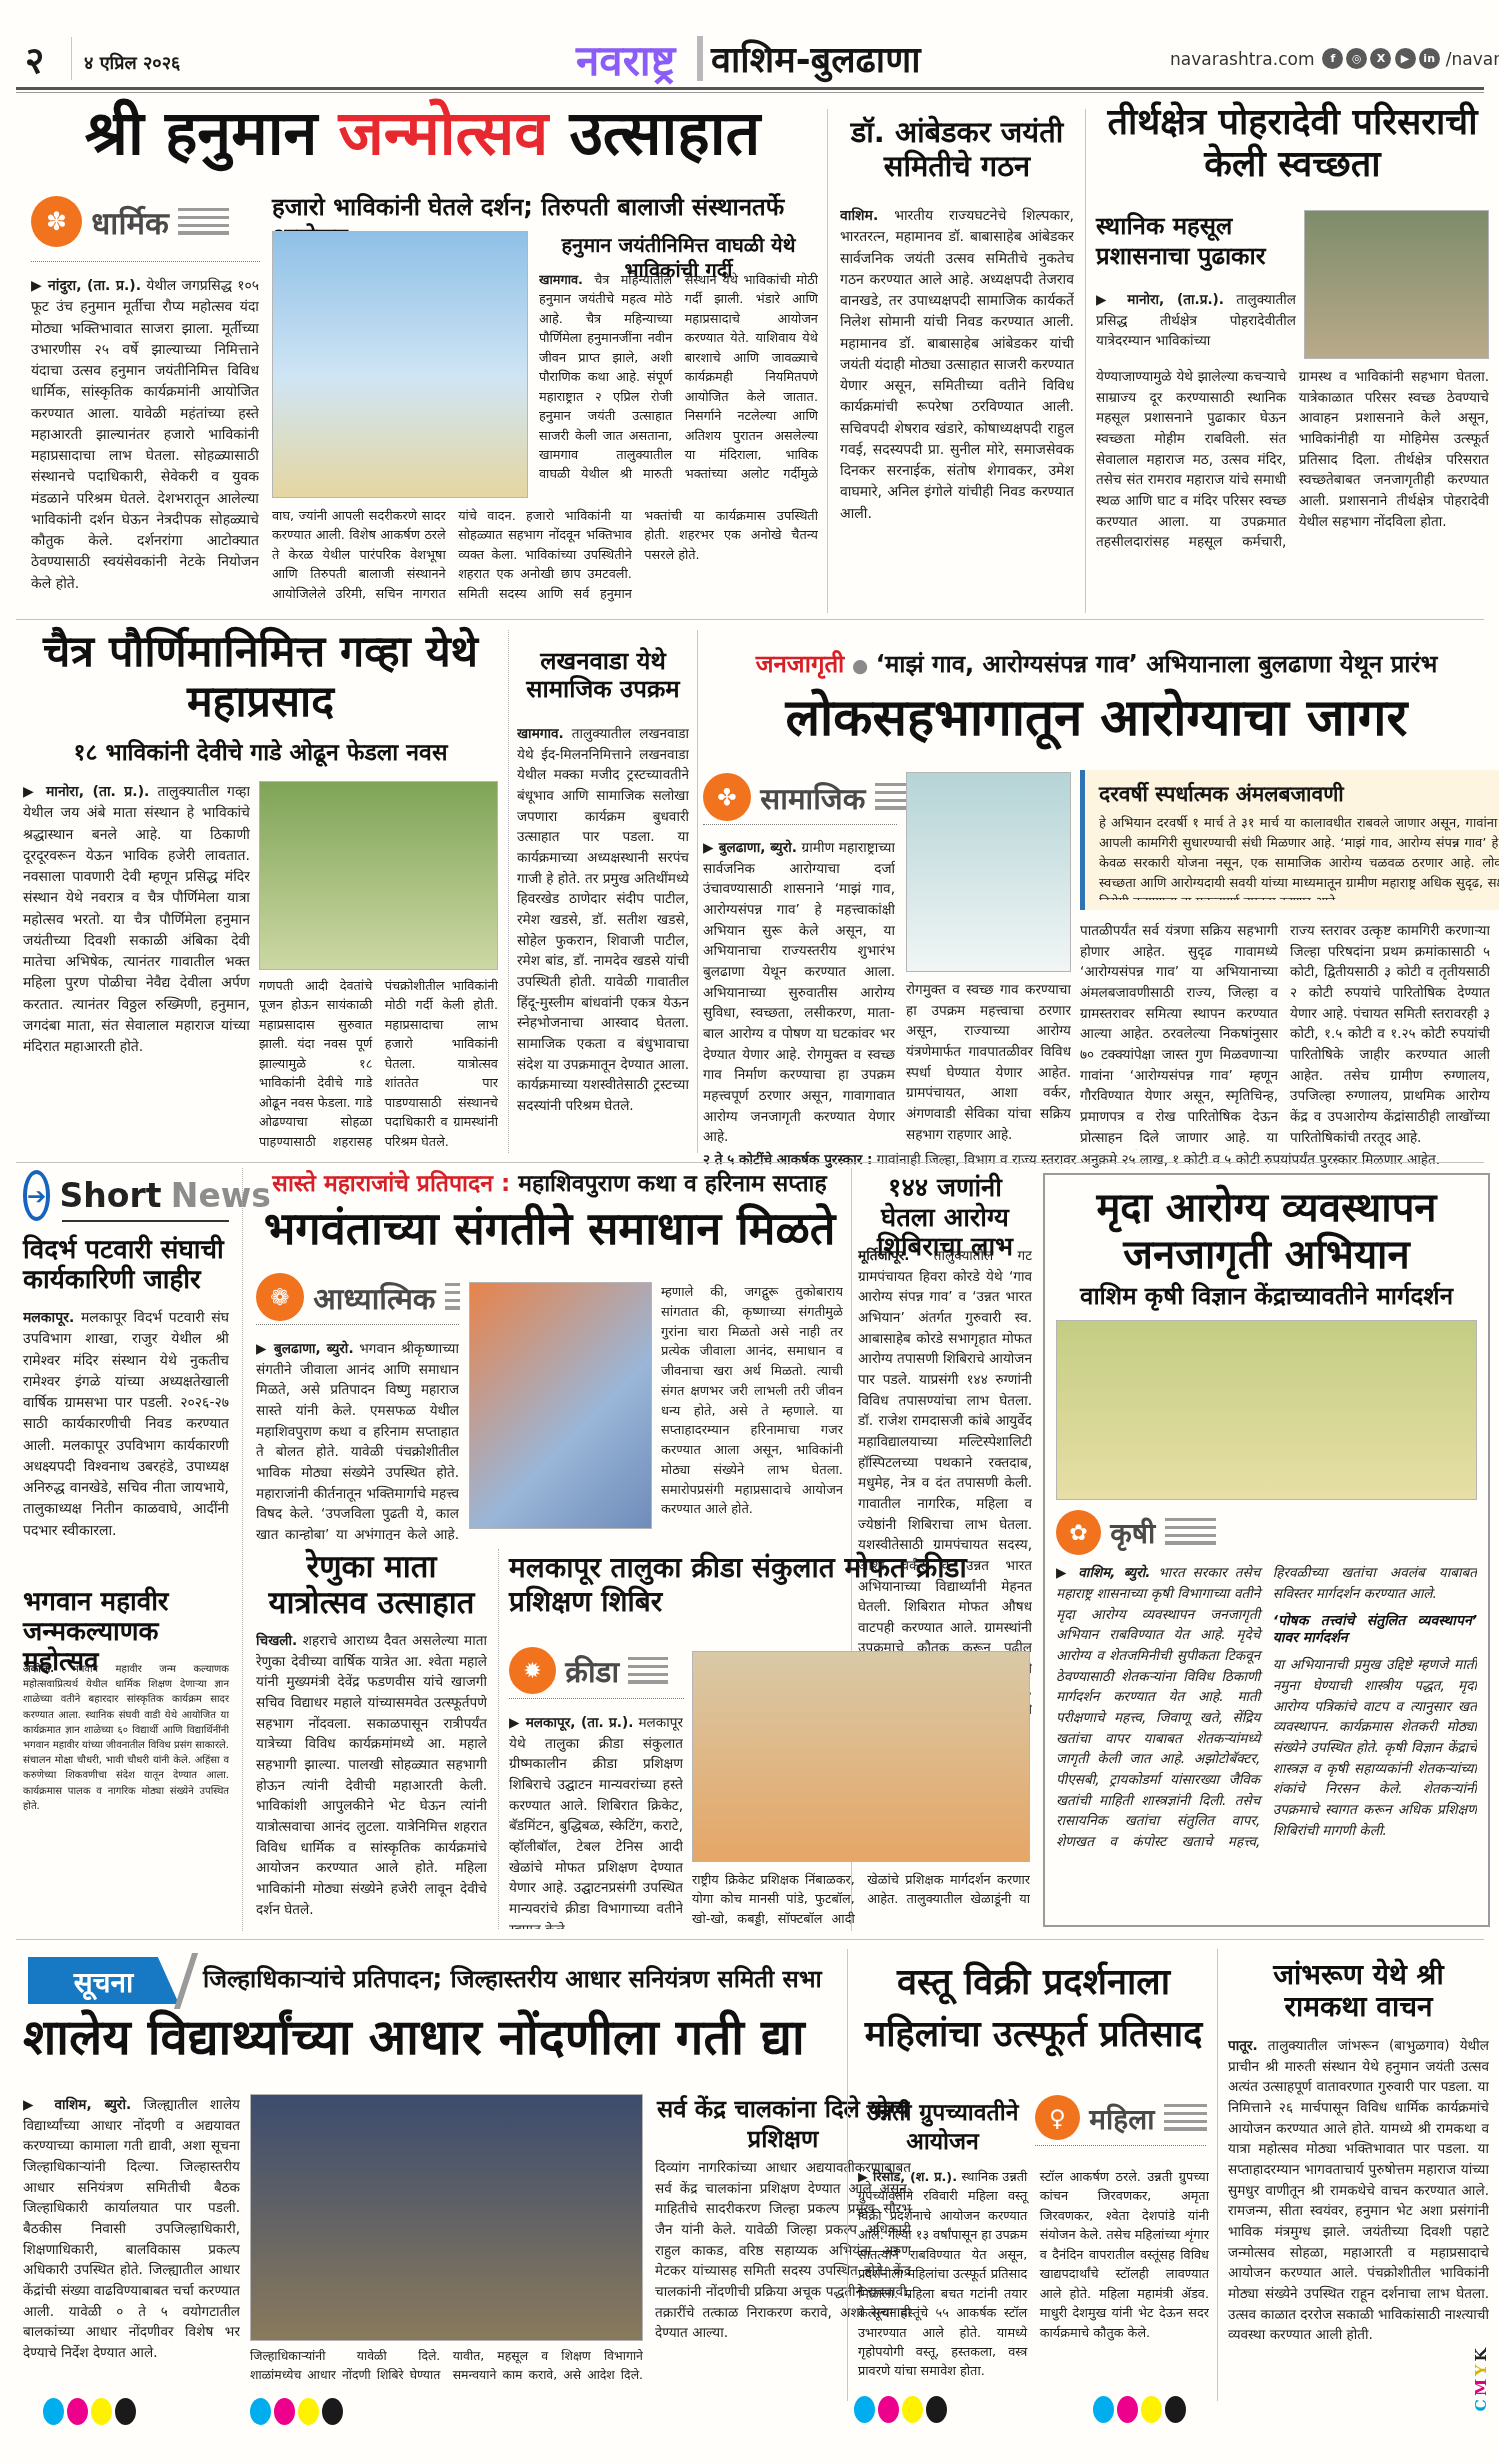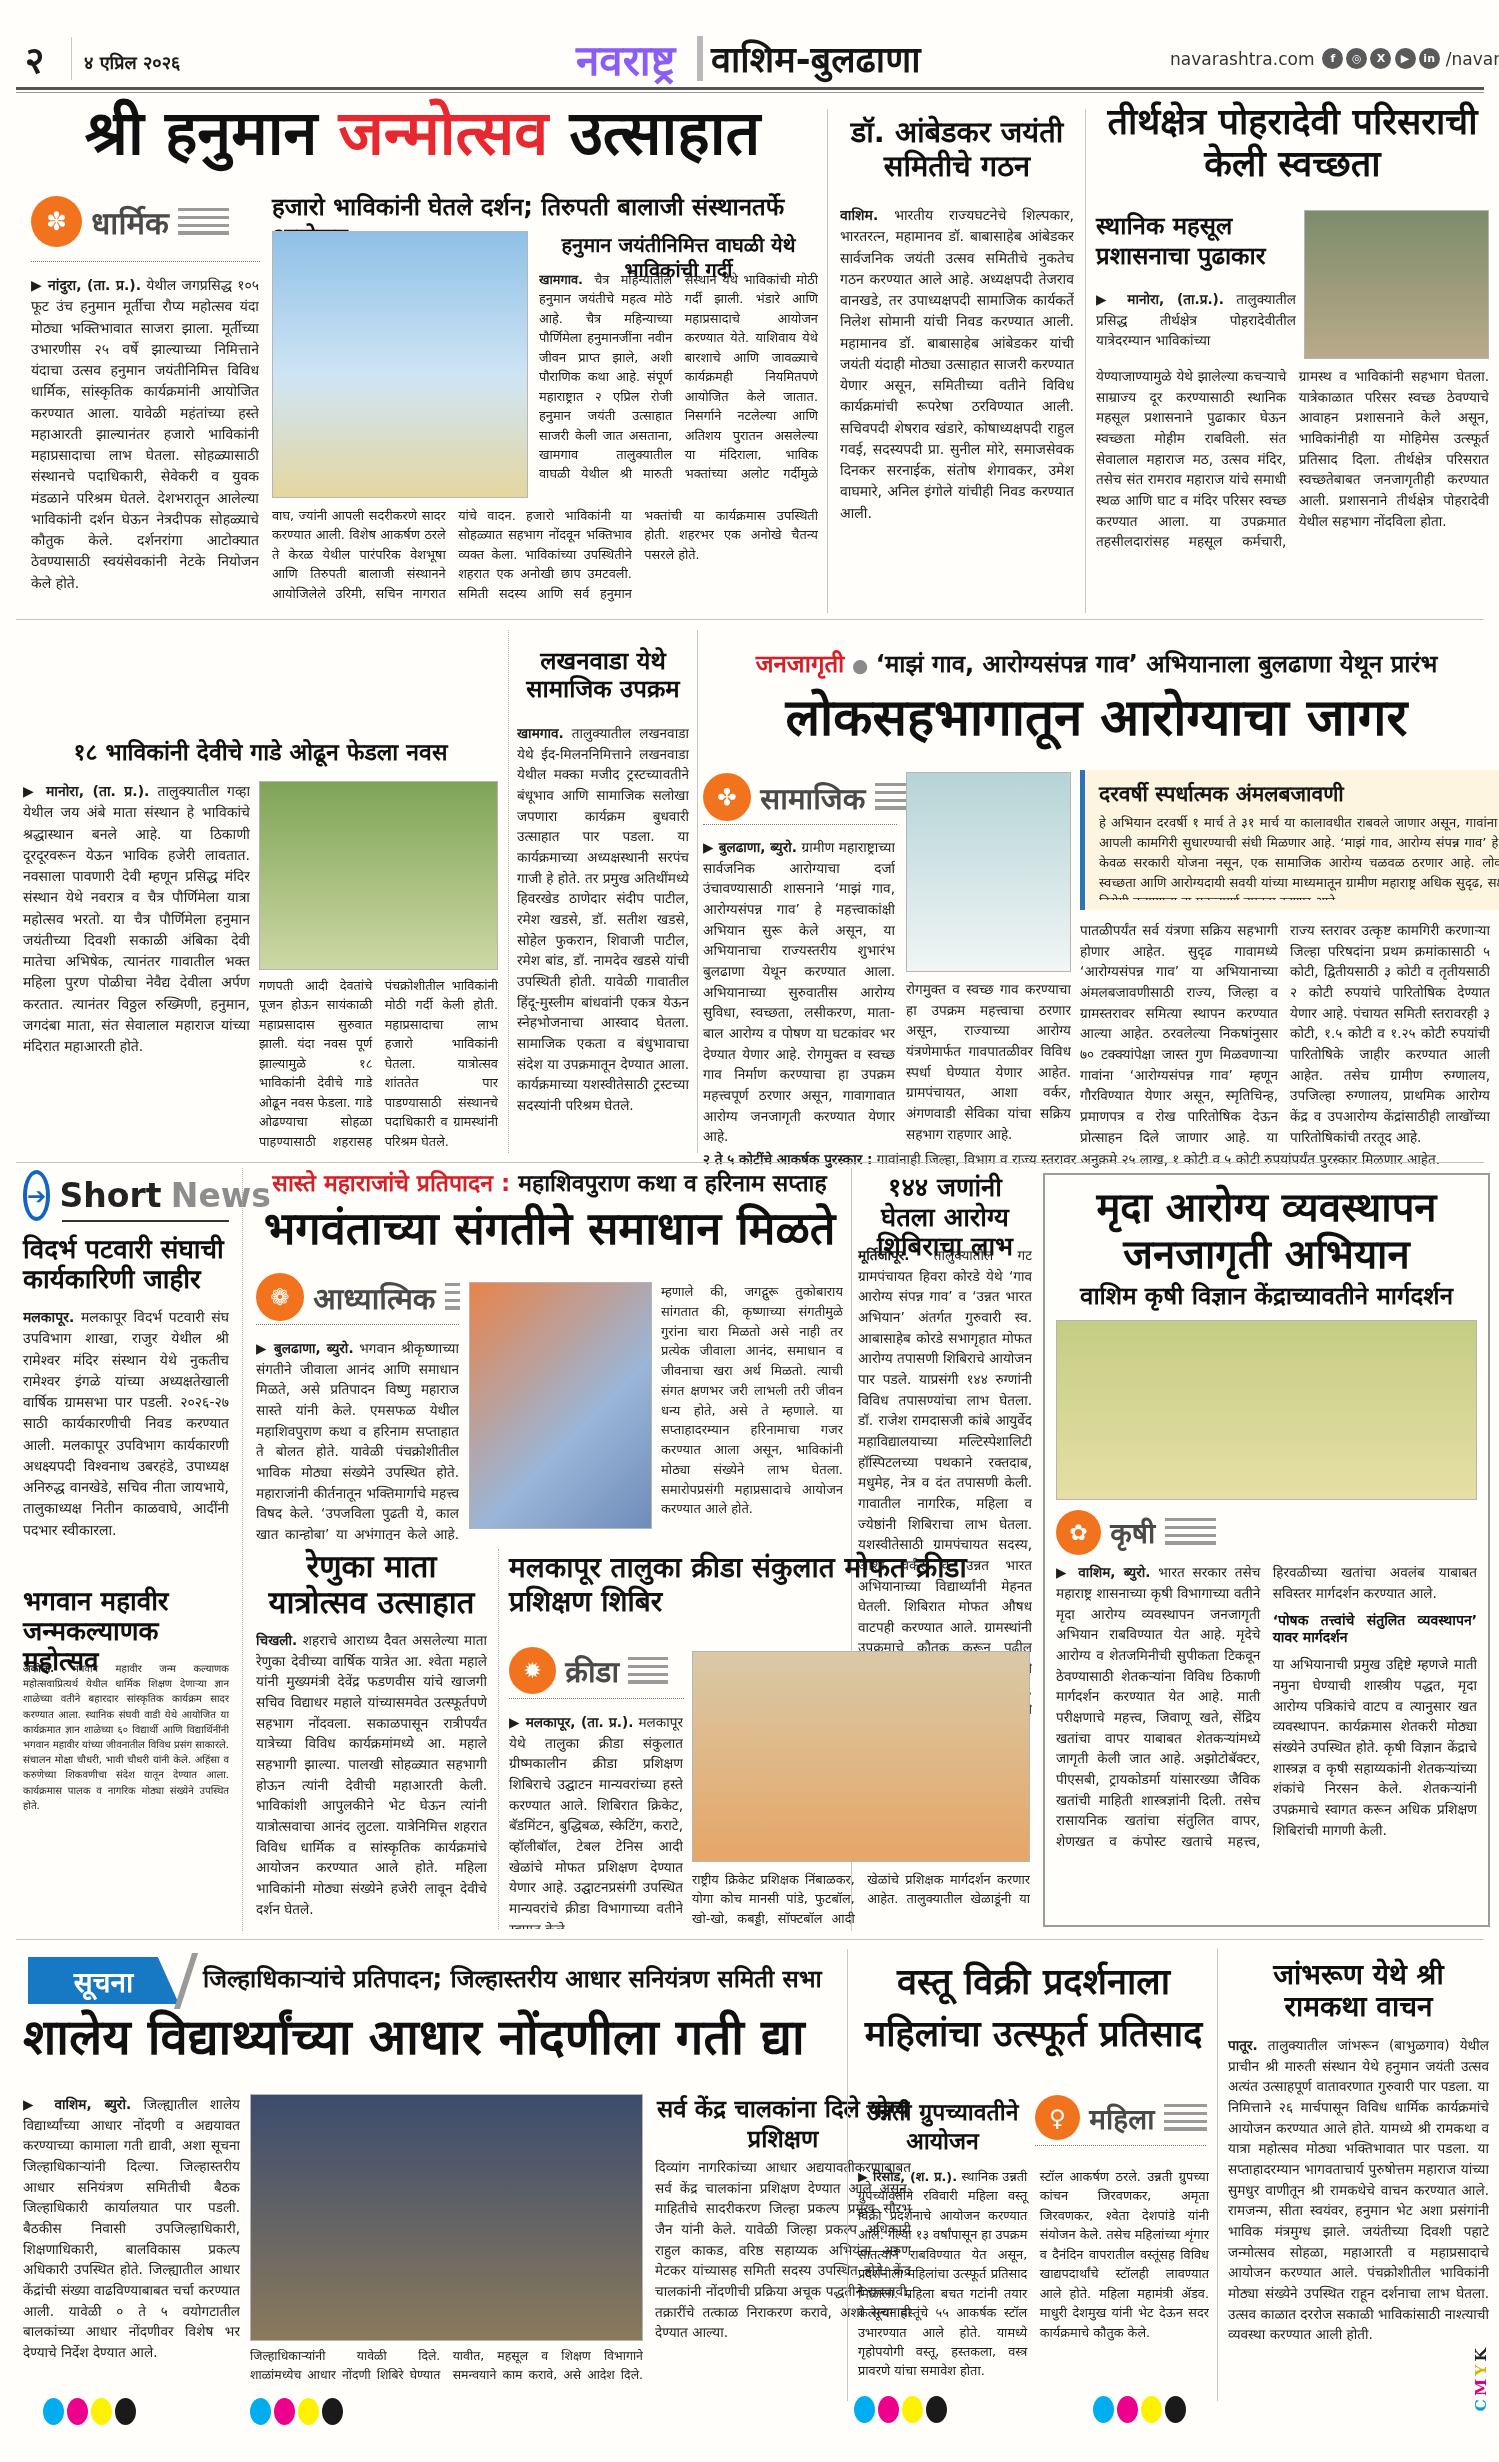--- a/index.html
+++ b/index.html
@@ -106,20 +106,21 @@
   <div class="abs subhead" style="left:1096px;top:211px;width:200px;font-size:24px;">स्थानिक महसूल प्रशासनाचा पुढाकार</div>
   <div class="abs photo" style="left:1304px;top:210px;width:185px;height:149px;background:linear-gradient(180deg,#7d8c6b 0%,#b9aa8a 100%);"></div>
   <div class="abs body" style="left:1096px;top:289px;width:200px;height:71px;font-size:13.6px;">
     <span class="dl">▶ मानोरा, (ता.प्र.).</span>
     <span>तालुक्यातील प्रसिद्ध तीर्थक्षेत्र पोहरादेवीतील यात्रेदरम्यान भाविकांच्या</span>
   </div>
   <div class="abs body cols2" style="left:1096px;top:366px;width:393px;height:244px;font-size:13.6px;">येण्याजाण्यामुळे येथे झालेल्या कचऱ्याचे साम्राज्य दूर करण्यासाठी स्थानिक महसूल प्रशासनाने पुढाकार घेऊन स्वच्छता मोहीम राबविली. संत सेवालाल महाराज मठ, उत्सव मंदिर, तसेच संत रामराव महाराज यांचे समाधी स्थळ आणि घाट व मंदिर परिसर स्वच्छ करण्यात आला. या उपक्रमात तहसीलदारांसह महसूल कर्मचारी, ग्रामस्थ व भाविकांनी सहभाग घेतला. यात्रेकाळात परिसर स्वच्छ ठेवण्याचे आवाहन प्रशासनाने केले असून, भाविकांनीही या मोहिमेस उत्स्फूर्त प्रतिसाद दिला. तीर्थक्षेत्र परिसरात स्वच्छतेबाबत जनजागृतीही करण्यात आली. प्रशासनाने तीर्थक्षेत्र पोहरादेवी येथील सहभाग नोंदविला होता.</div>
 
   <div class="abs hr" style="left:15.5px;top:619px;width:1468px;"></div>
 
+  <div class="abs headline" style="left:23px;top:627px;width:475px;font-size:43px;">चैत्र पौर्णिमानिमित्त गव्हा येथे महाप्रसाद</div>
   <div class="abs headline" style="left:23px;top:739px;width:475px;font-size:23px;">१८ भाविकांनी देवीचे गाडे ओढून फेडला नवस</div>
   <div class="abs body" style="left:23px;top:781px;width:227px;height:371px;font-size:14px;">
     <span class="dl">▶ मानोरा, (ता. प्र.).</span>
     <span>तालुक्यातील गव्हा येथील जय अंबे माता संस्थान हे भाविकांचे श्रद्धास्थान बनले आहे. या ठिकाणी दूरदूरवरून येऊन भाविक हजेरी लावतात. नवसाला पावणारी देवी म्हणून प्रसिद्ध मंदिर संस्थान येथे नवरात्र व चैत्र पौर्णिमेला यात्रा महोत्सव भरतो. या चैत्र पौर्णिमेला हनुमान जयंतीच्या दिवशी सकाळी अंबिका देवी मातेचा अभिषेक, त्यानंतर गावातील भक्त महिला पुरण पोळीचा नेवैद्य देवीला अर्पण करतात. त्यानंतर विठ्ठल रुख्मिणी, हनुमान, जगदंबा माता, संत सेवालाल महाराज यांच्या मंदिरात महाआरती होते.</span>
   </div>
   <div class="abs photo" style="left:259px;top:781px;width:239px;height:189px;background:linear-gradient(180deg,#7fa457 0%,#cdd8a4 100%);"></div>
   <div class="abs body cols2" style="left:259px;top:976px;width:239px;height:175px;font-size:12.8px;">गणपती आदी देवतांचे पूजन होऊन सायंकाळी महाप्रसादास सुरुवात झाली. यंदा नवस पूर्ण झाल्यामुळे १८ भाविकांनी देवीचे गाडे ओढून नवस फेडला. गाडे ओढण्याचा सोहळा पाहण्यासाठी शहरासह पंचक्रोशीतील भाविकांनी मोठी गर्दी केली होती. महाप्रसादाचा लाभ हजारो भाविकांनी घेतला. यात्रोत्सव शांततेत पार पाडण्यासाठी संस्थानचे पदाधिकारी व ग्रामस्थांनी परिश्रम घेतले.</div>
 
   <div class="abs vrd" style="left:508px;top:630px;height:523px;"></div>
 
@@ -217,21 +218,21 @@
 
   <div class="abs" style="left:1043px;top:1173px;width:447px;height:754px;border:2.3px solid #9b9b9b;box-sizing:border-box;padding:9.3px 11px;">
     <div class="headline" style="font-size:40px;">मृदा आरोग्य व्यवस्थापन जनजागृती अभियान</div>
     <div class="headline" style="font-size:24px;margin-top:6.2px;">वाशिम कृषी विज्ञान केंद्राच्यावतीने मार्गदर्शन</div>
     <div class="photo" style="width:100%;height:180px;margin-top:9.3px;background:linear-gradient(180deg,#c4cd83 0%,#e7dfa6 100%);"></div>
     <div class="badge" style="margin-top:9.3px;">
       <span class="badge-icon" style="width:45px;height:45px;font-size:22px;">✿</span>
       <span class="badge-label" style="font-size:28px;">कृषी</span>
       <span class="badge-lines"></span>
     </div>
-    <div class="cols2 body" style="margin-top:7.8px;font-size:13.6px;height:334px;">
+    <div class="cols2 body" style="margin-top:7.8px;font-size:13.6px;height:334px;font-style:italic;">
       <p style="margin:0 0 7.8px 0;"><span class="dl">▶ वाशिम, ब्युरो.</span> <span>भारत सरकार तसेच महाराष्ट्र शासनाच्या कृषी विभागाच्या वतीने मृदा आरोग्य व्यवस्थापन जनजागृती अभियान राबविण्यात येत आहे. मृदेचे आरोग्य व शेतजमिनीची सुपीकता टिकवून ठेवण्यासाठी शेतकऱ्यांना विविध ठिकाणी मार्गदर्शन करण्यात येत आहे. माती परीक्षणाचे महत्त्व, जिवाणू खते, सेंद्रिय खतांचा वापर याबाबत शेतकऱ्यांमध्ये जागृती केली जात आहे. अझोटोबॅक्टर, पीएसबी, ट्रायकोडर्मा यांसारख्या जैविक खतांची माहिती शास्त्रज्ञांनी दिली. तसेच रासायनिक खतांचा संतुलित वापर, शेणखत व कंपोस्ट खताचे महत्त्व, हिरवळीच्या खतांचा अवलंब याबाबत सविस्तर मार्गदर्शन करण्यात आले.</span></p>
       <p class="subhead" style="margin:0 0 7.8px 0;font-size:14px;">‘पोषक तत्त्वांचे संतुलित व्यवस्थापन’ यावर मार्गदर्शन</p>
       <p style="margin:0;">या अभियानाची प्रमुख उद्दिष्टे म्हणजे माती नमुना घेण्याची शास्त्रीय पद्धत, मृदा आरोग्य पत्रिकांचे वाटप व त्यानुसार खत व्यवस्थापन. कार्यक्रमास शेतकरी मोठ्या संख्येने उपस्थित होते. कृषी विज्ञान केंद्राचे शास्त्रज्ञ व कृषी सहाय्यकांनी शेतकऱ्यांच्या शंकांचे निरसन केले. शेतकऱ्यांनी उपक्रमाचे स्वागत करून अधिक प्रशिक्षण शिबिरांची मागणी केली.</p>
     </div>
   </div>
 
   <div class="abs headline" style="left:256px;top:1549px;width:231px;font-size:31px;">रेणुका माता यात्रोत्सव उत्साहात</div>
   <div class="abs body" style="left:256px;top:1630px;width:231px;height:300px;font-size:13.6px;">
     <span class="dl">चिखली.</span>
     <span>शहराचे आराध्य दैवत असलेल्या माता रेणुका देवीच्या वार्षिक यात्रेत आ. श्वेता महाले यांनी मुख्यमंत्री देवेंद्र फडणवीस यांचे खाजगी सचिव विद्याधर महाले यांच्यासमवेत उत्स्फूर्तपणे सहभाग नोंदवला. सकाळपासून रात्रीपर्यंत यात्रेच्या विविध कार्यक्रमांमध्ये आ. महाले सहभागी झाल्या. पालखी सोहळ्यात सहभागी होऊन त्यांनी देवीची महाआरती केली. भाविकांशी आपुलकीने भेट घेऊन त्यांनी यात्रोत्सवाचा आनंद लुटला. यात्रेनिमित्त शहरात विविध धार्मिक व सांस्कृतिक कार्यक्रमांचे आयोजन करण्यात आले होते. महिला भाविकांनी मोठ्या संख्येने हजेरी लावून देवीचे दर्शन घेतले.</span>

